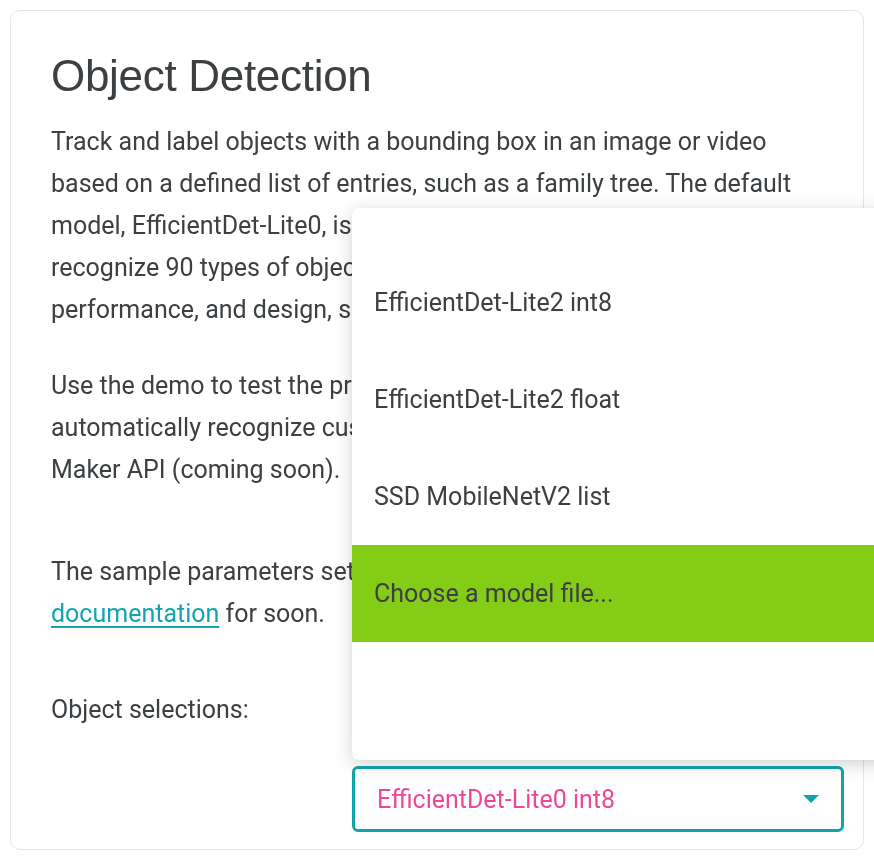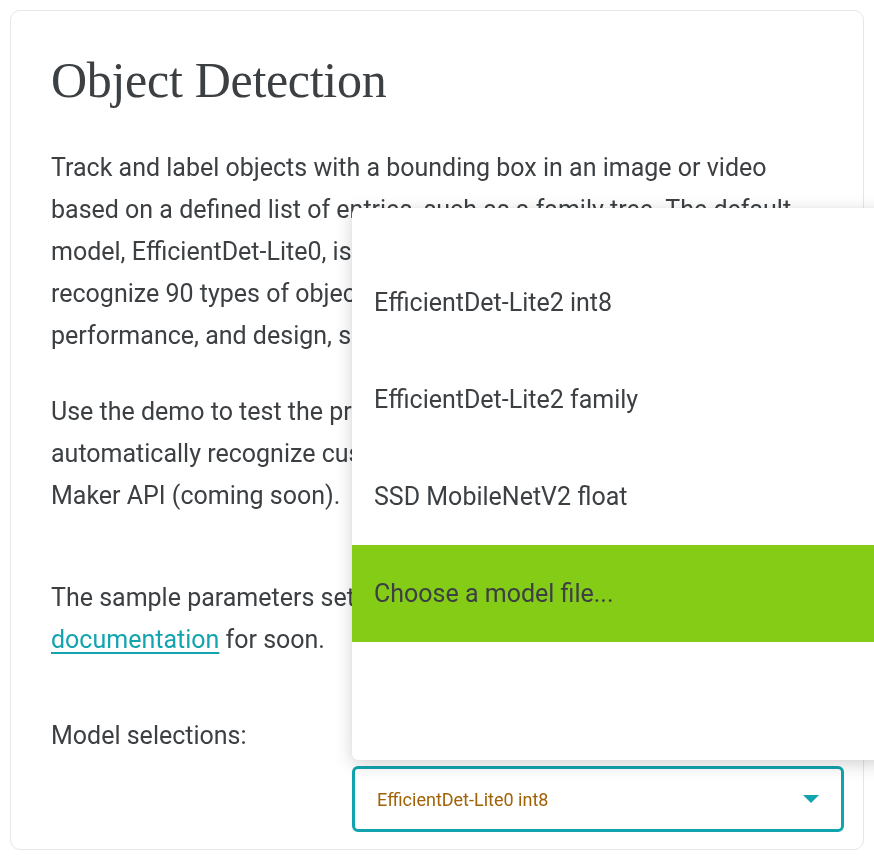--- a/index.html
+++ b/index.html
@@ -14,26 +14,26 @@
   }
   .card {
     border: 1px solid #e4e6e8;
     border-radius: 10px;
     margin: 10px;
     padding: 40px;
     height: 840px;
     position: relative;
   }
   .title {
-    font-size: 50px;
+    font-size: 44px;
     font-weight: 400;
     color: #3c4043;
     letter-spacing: -0.3px;
-    margin-bottom: 38px;
-    font-family: Liberation Serif, serif;
+    margin-bottom: 20px;
+    font-family: Liberation Sans, sans-serif;
   }
   .para {
     font-size: 25px;
     line-height: 1.68;
     color: #3c4043;
     margin-bottom: 34px;
     max-width: 780px;
   }
   .link {
     color: #12a4af;
@@ -57,22 +57,22 @@
     width: 492px;
     height: 66px;
     border: 3px solid #11a4af;
     border-radius: 6px;
     display: flex;
     align-items: center;
     padding: 0 22px;
     background: #fff;
   }
   .select-text {
-    font-size: 18px;
-    color: #a16207;
+    font-size: 25px;
+    color: #ec4899;
     flex: 1;
   }
   .caret {
     width: 0; height: 0;
     border-left: 8px solid transparent;
     border-right: 8px solid transparent;
     border-top: 8px solid #11a4af;
   }
   .dropdown {
     position: absolute;
@@ -128,41 +128,41 @@
     <span>Track and label objects with a bounding box in an image or video based on a defined list of entries, such as a family tree. The default model, EfficientDet-Lite0, is pretrained on the </span><a class="link">COCO dataset</a><span> to recognize 90 types of objects. For information on labels, performance, and design, see the </span><a class="link">documentation</a><span>.</span>
   </p>
 
   <p class="para">Use the demo to test the pretrained model or train your own to automatically recognize custom objects using the low-code Model Maker API (coming soon).</p>
 
   <p class="para" style="margin-top:60px;">
     <span>The sample parameters set below are the defaults. See the </span><a class="link">documentation</a><span> for soon.</span>
   </p>
 
   <div class="label-row">
-    <span>Model selections:</span>
+    <span>Object selections:</span>
   </div>
 </div>
 
 <div class="select-box">
   <span class="select-text">EfficientDet-Lite0 int8</span>
   <span class="caret"></span>
 </div>
 
 <div class="dropdown">
   <div class="dropdown-inner">
     <div class="dd-item first-partial">
       <span style="position:relative; top:-24px;">EfficientDet-Lite0 float</span>
     </div>
     <div class="dd-item">
       <span>EfficientDet-Lite2 int8</span>
     </div>
     <div class="dd-item">
-      <span>EfficientDet-Lite2 family</span>
+      <span>EfficientDet-Lite2 float</span>
     </div>
     <div class="dd-item">
-      <span>SSD MobileNetV2 float</span>
+      <span>SSD MobileNetV2 list</span>
     </div>
     <div class="dd-item hovered">
       <span>Choose a model file...</span>
     </div>
     <div class="scrollbar-track"></div>
   </div>
 </div>
 
 </body></html>

